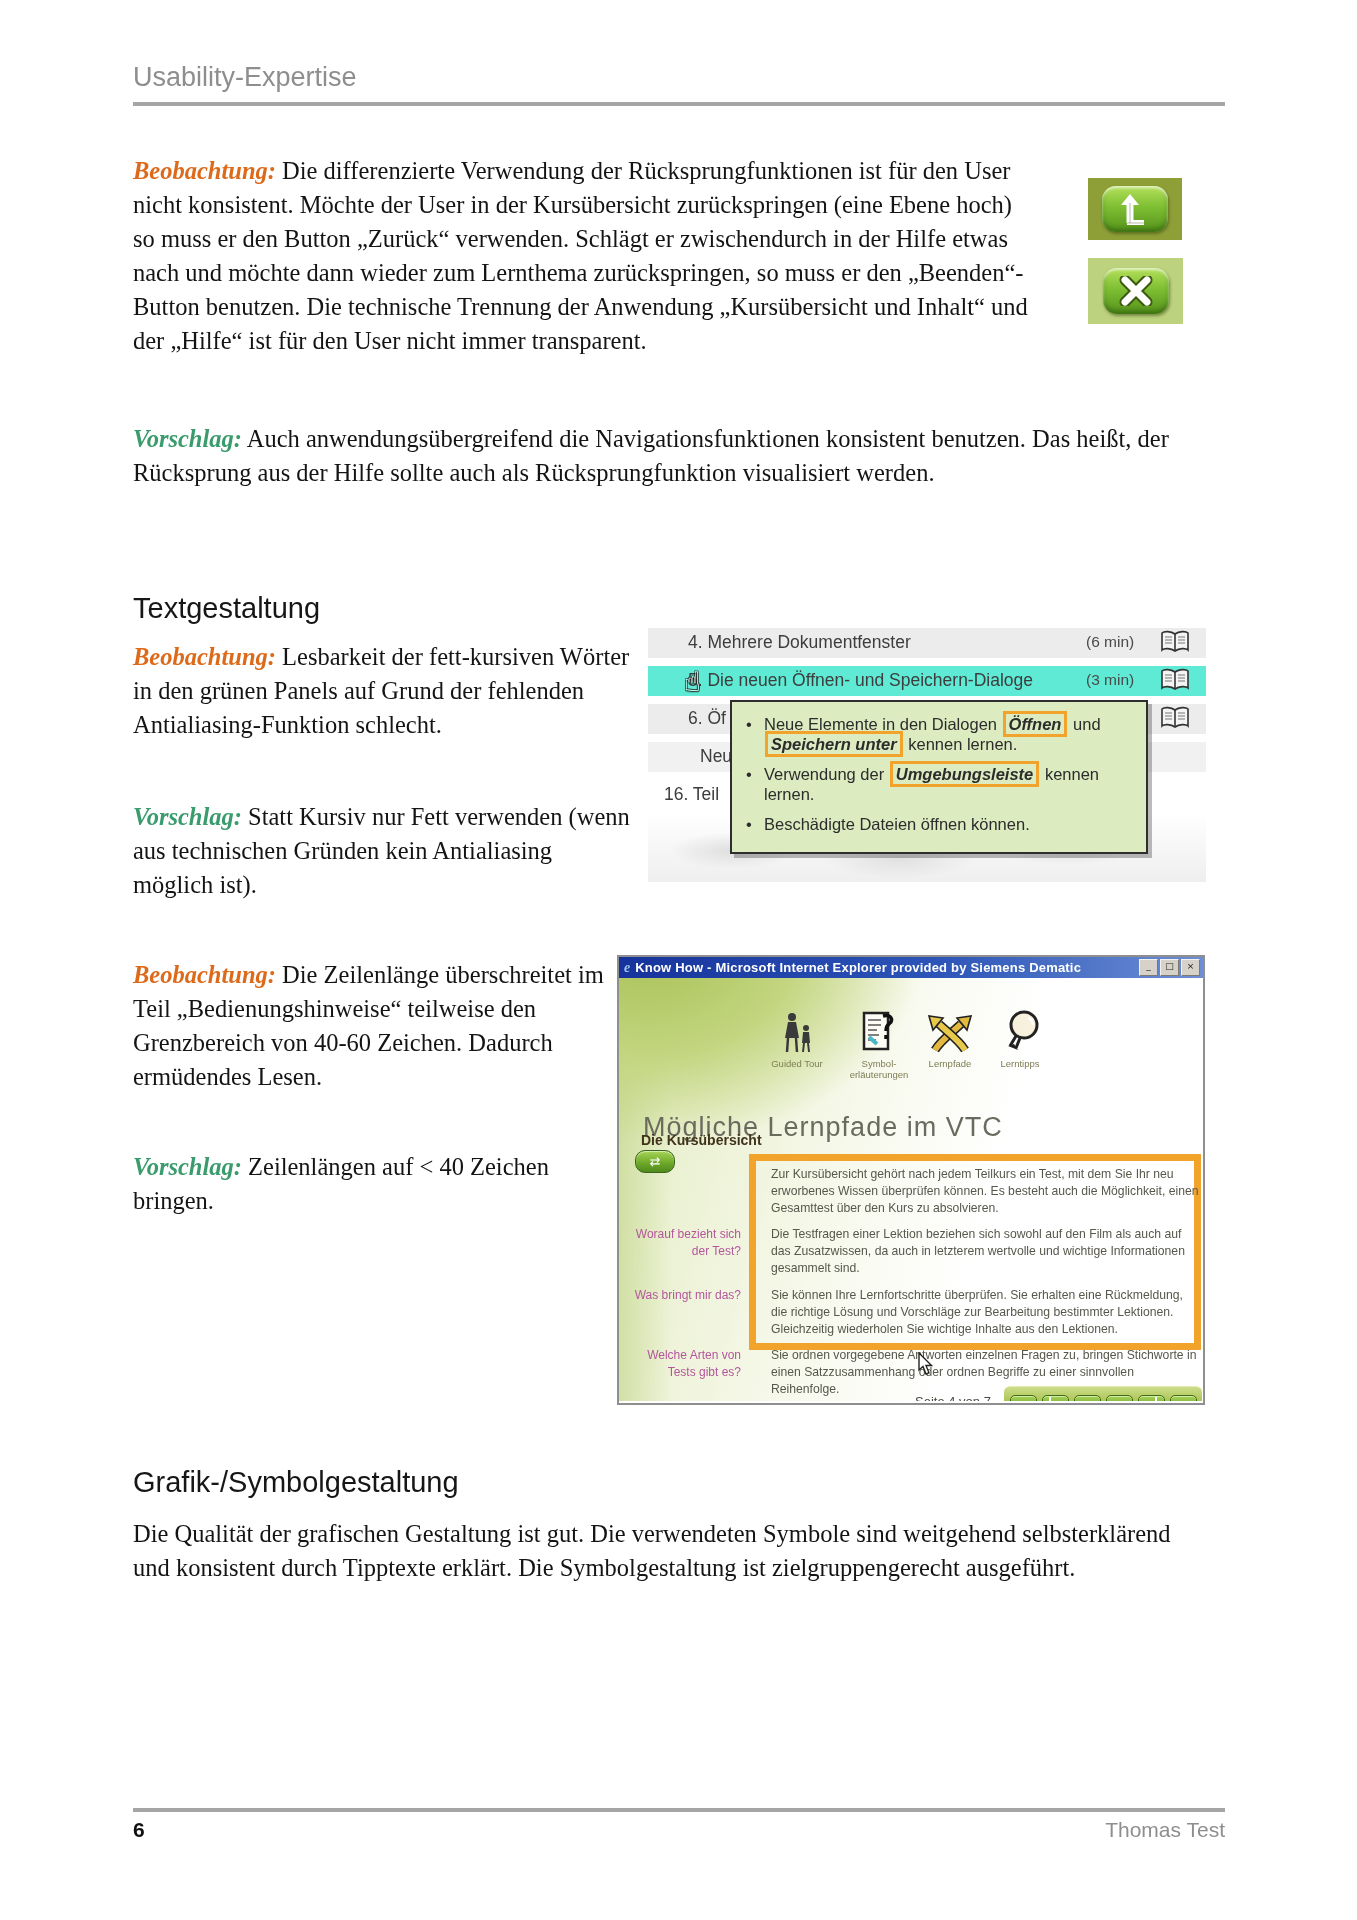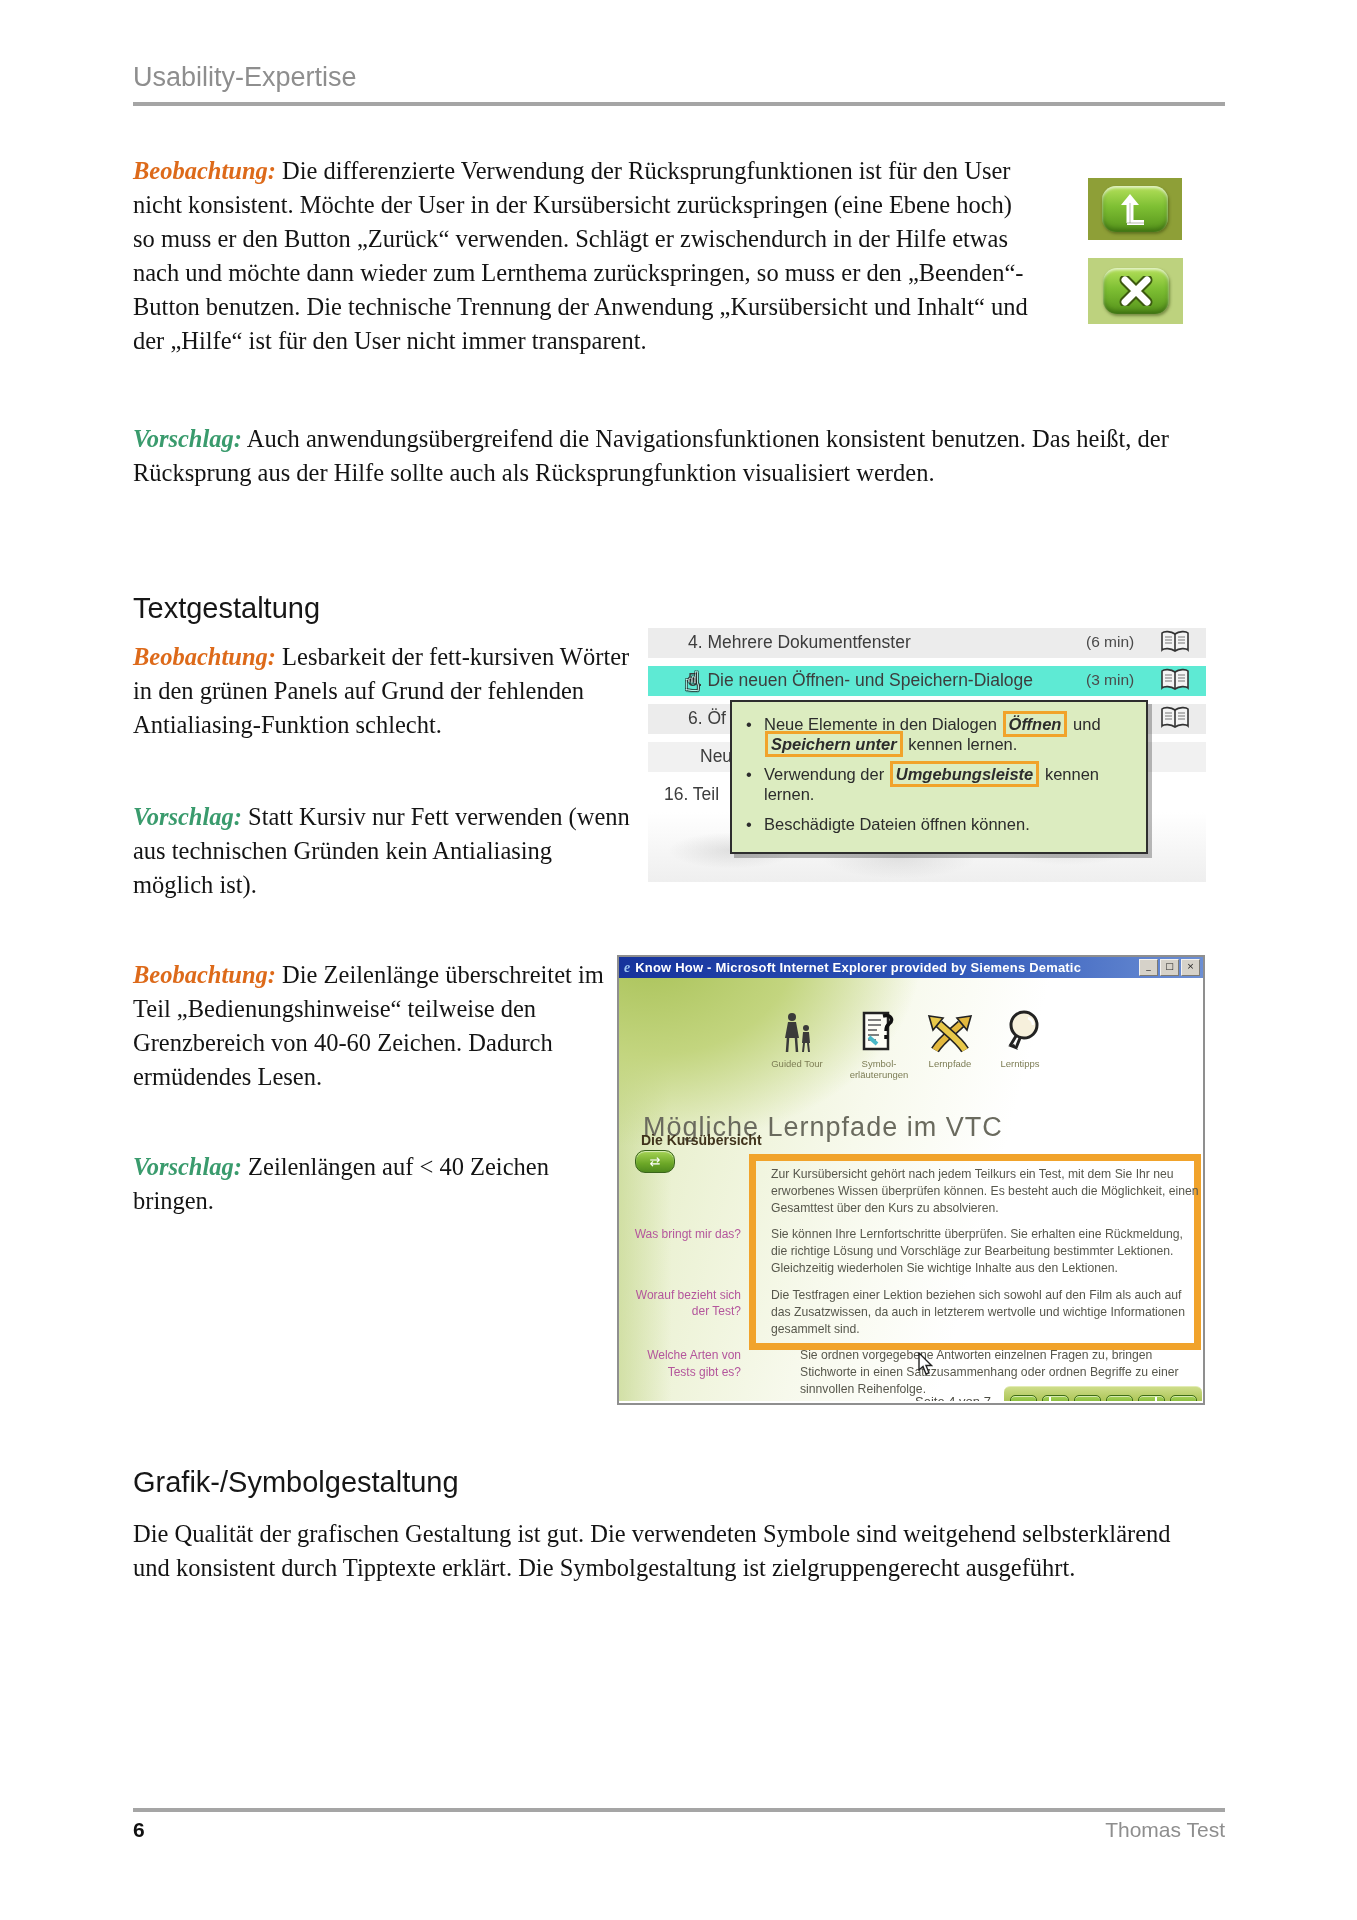--- a/index.html
+++ b/index.html
@@ -278,28 +278,28 @@
       </div>
 
       <div class="obox"></div>
 
       <div class="qawrap">
         <div class="qarow">
           <div class="q"></div>
           <div class="a">Zur Kursübersicht gehört nach jedem Teilkurs ein Test, mit dem Sie Ihr neu erworbenes Wissen überprüfen können. Es besteht auch die Möglichkeit, einen Gesamttest über den Kurs zu absolvieren.</div>
         </div>
         <div class="qarow">
+          <div class="q">Worauf bezieht sich der Test?</div>
+          <div class="a">Die Testfragen einer Lektion beziehen sich sowohl auf den Film als auch auf das Zusatzwissen, da auch in letzterem wertvolle und wichtige Informationen gesammelt sind.</div>
+        </div>
+        <div class="qarow">
           <div class="q">Was bringt mir das?</div>
           <div class="a">Sie können Ihre Lernfortschritte überprüfen. Sie erhalten eine Rückmeldung, die richtige Lösung und Vorschläge zur Bearbeitung bestimmter Lektionen. Gleichzeitig wiederholen Sie wichtige Inhalte aus den Lektionen.</div>
         </div>
-        <div class="qarow">
-          <div class="q">Worauf bezieht sich der Test?</div>
-          <div class="a">Die Testfragen einer Lektion beziehen sich sowohl auf den Film als auch auf das Zusatzwissen, da auch in letzterem wertvolle und wichtige Informationen gesammelt sind.</div>
-        </div>
-        <div class="qarow" style="margin-bottom:0;gap:29px;">
+        <div class="qarow" style="margin-bottom:0;">
           <div class="q">Welche Arten von Tests gibt es?</div>
           <div class="a">Sie ordnen vorgegebene Antworten einzelnen Fragen zu, bringen Stichworte in einen Satzzusammenhang oder ordnen Begriffe zu einer sinnvollen Reihenfolge.</div>
         </div>
       </div>
 
       <div class="curarrow">
         <svg width="16" height="24" viewBox="0 0 16 24">
           <path d="M2 1 L2 18 L6 14.5 L9 22 L12 20.8 L9 13.5 L14.5 13.5 Z" fill="#fff" stroke="#222" stroke-width="1.4"></path>
         </svg>
       </div>

